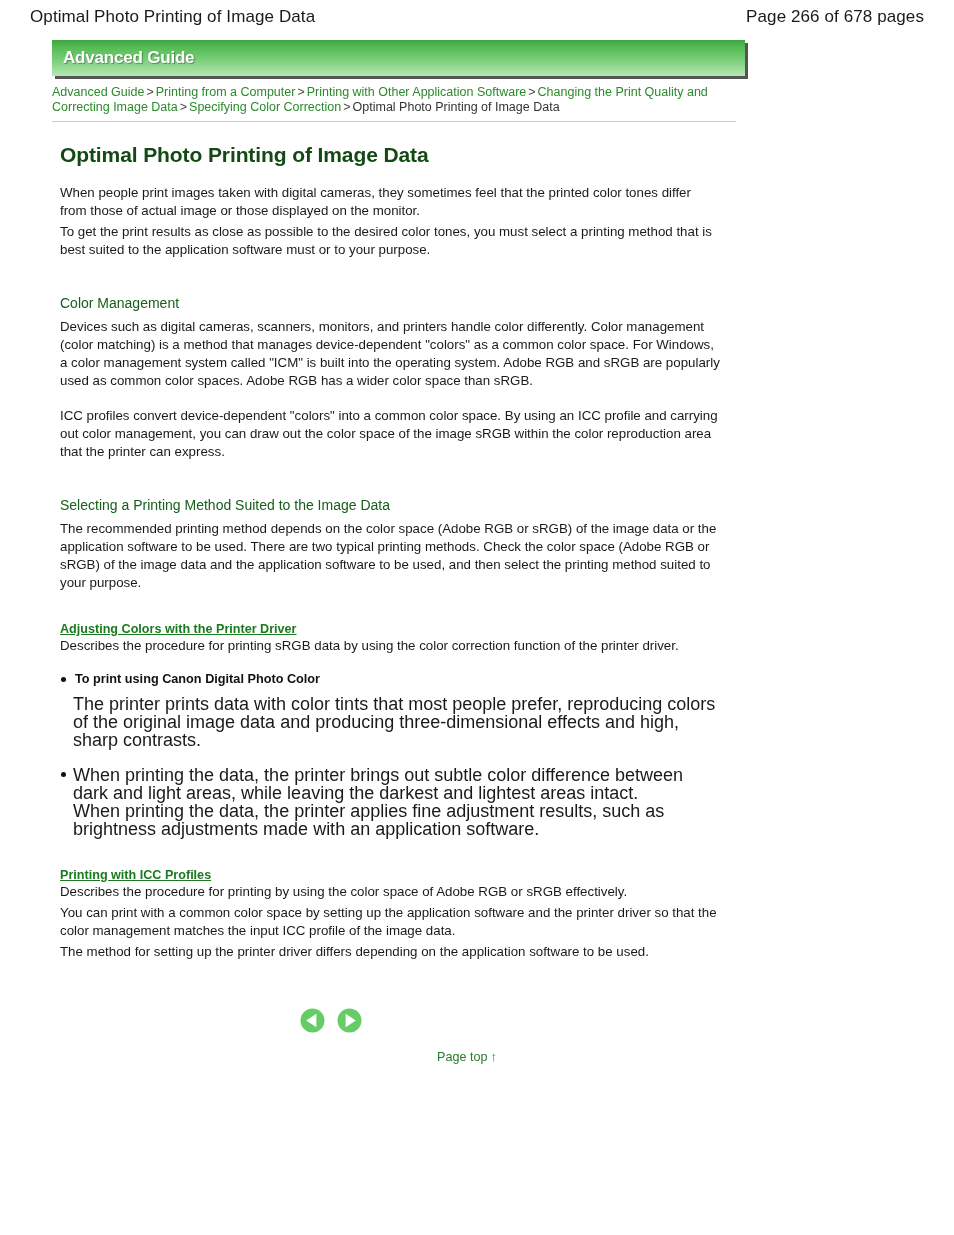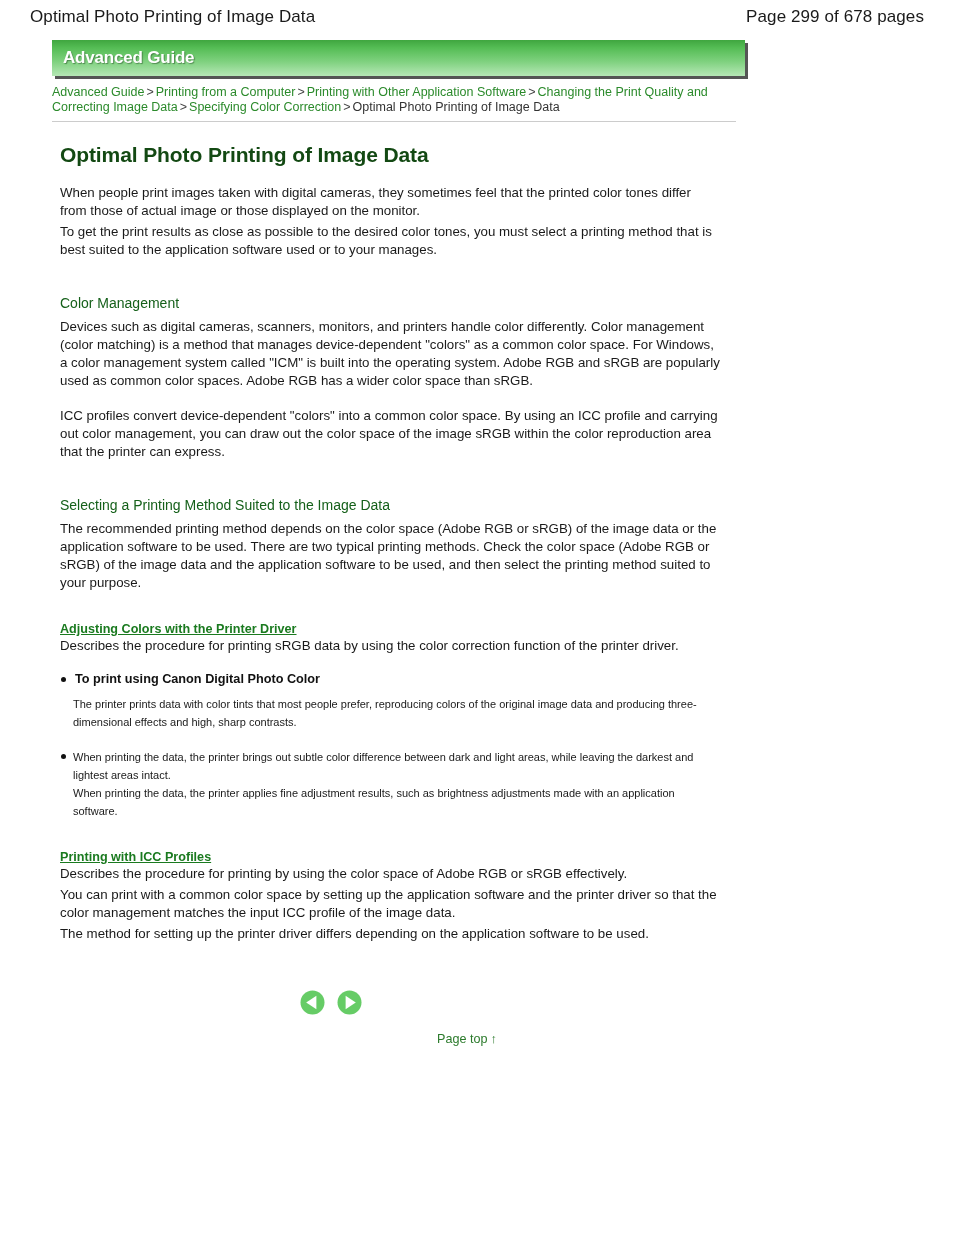--- a/index.html
+++ b/index.html
@@ -159,21 +159,21 @@
     position: absolute;
     left: 1px;
     top: 6px;
     width: 5px;
     height: 5px;
     border-radius: 50%;
     background: #111111;
   }
   .bullet-body {
     margin: 7px 0 0 13px;
-    font-size: 11px;
+    font-size: 18px;
     line-height: 18px;
     color: #1a1a1a;
   }
 
   
   .nav-arrows {
     margin-top: 47px;
     margin-left: 240px;
     display: flex;
     gap: 12px;
@@ -203,21 +203,21 @@
     margin-left: 3px;
     font-size: 13px;
     color: #2b7a2b;
   }
 </style>
 </head>
 <body>
 
 <div class="page-header">
   <div class="page-header-title">Optimal Photo Printing of Image Data</div>
-  <div class="page-header-count">Page 299 of 678 pages</div>
+  <div class="page-header-count">Page 266 of 678 pages</div>
 </div>
 
 <div class="content">
 
   <div class="banner-wrap">
     <div class="banner">
       <span class="banner-label">Advanced Guide</span>
     </div>
   </div>
 
@@ -225,21 +225,21 @@
     <a href="#">Advanced Guide</a><span class="sep">&gt;</span><a href="#">Printing from a Computer</a><span class="sep">&gt;</span><a href="#">Printing with Other Application Software</a><span class="sep">&gt;</span><a href="#">Changing the Print Quality and Correcting Image Data</a><span class="sep">&gt;</span><a href="#">Specifying Color Correction</a><span class="sep">&gt;</span><span class="current">Optimal Photo Printing of Image Data</span>
   </div>
 
   <div class="rule"></div>
 
   <div class="body-col">
 
     <h1 class="doc-title">Optimal Photo Printing of Image Data</h1>
 
     <p class="para">When people print images taken with digital cameras, they sometimes feel that the printed color tones differ from those of actual image or those displayed on the monitor.</p>
-    <p class="para tight">To get the print results as close as possible to the desired color tones, you must select a printing method that is best suited to the application software used or to your manages.</p>
+    <p class="para tight">To get the print results as close as possible to the desired color tones, you must select a printing method that is best suited to the application software must or to your purpose.</p>
 
     <h2 class="section">Color Management</h2>
     <p class="para">Devices such as digital cameras, scanners, monitors, and printers handle color differently. Color management (color matching) is a method that manages device-dependent "colors" as a common color space. For Windows, a color management system called "ICM" is built into the operating system. Adobe RGB and sRGB are popularly used as common color spaces. Adobe RGB has a wider color space than sRGB.</p>
     <p class="para">ICC profiles convert device-dependent "colors" into a common color space. By using an ICC profile and carrying out color management, you can draw out the color space of the image sRGB within the color reproduction area that the printer can express.</p>
 
     <h2 class="section">Selecting a Printing Method Suited to the Image Data</h2>
     <p class="para">The recommended printing method depends on the color space (Adobe RGB or sRGB) of the image data or the application software to be used. There are two typical printing methods. Check the color space (Adobe RGB or sRGB) of the image data and the application software to be used, and then select the printing method suited to your purpose.</p>
 
     <h3 class="subsection">Adjusting Colors with the Printer Driver</h3>
     <p class="para">Describes the procedure for printing sRGB data by using the color correction function of the printer driver.</p>

